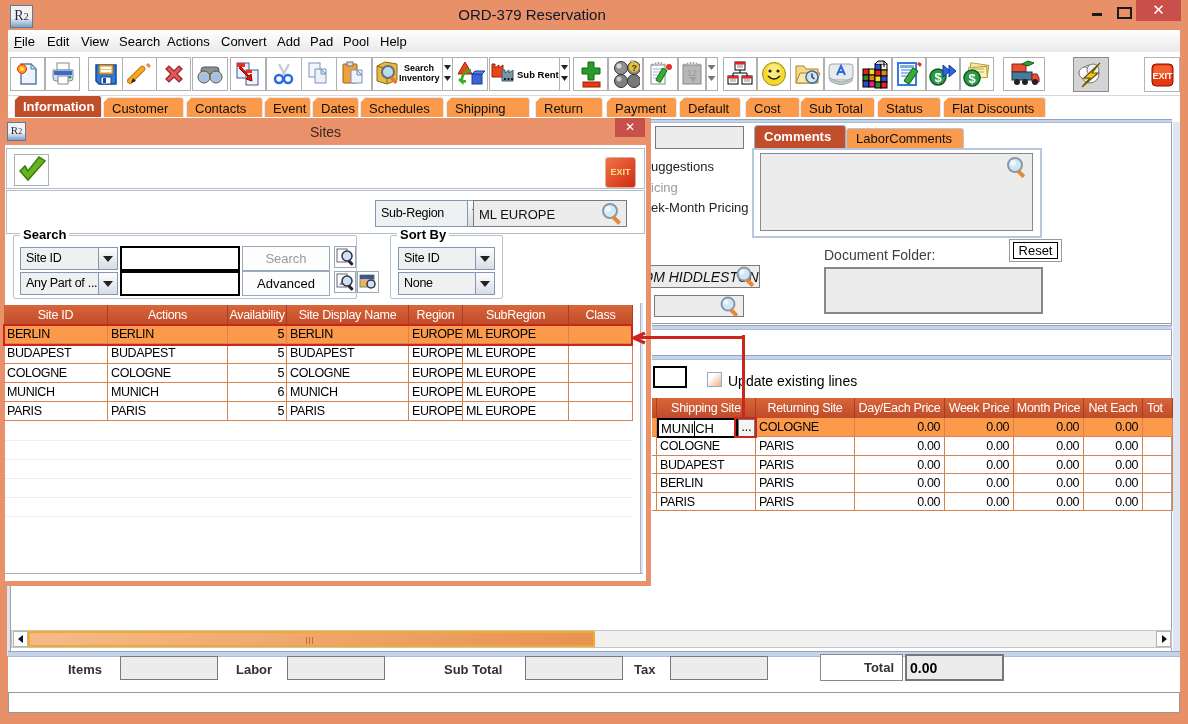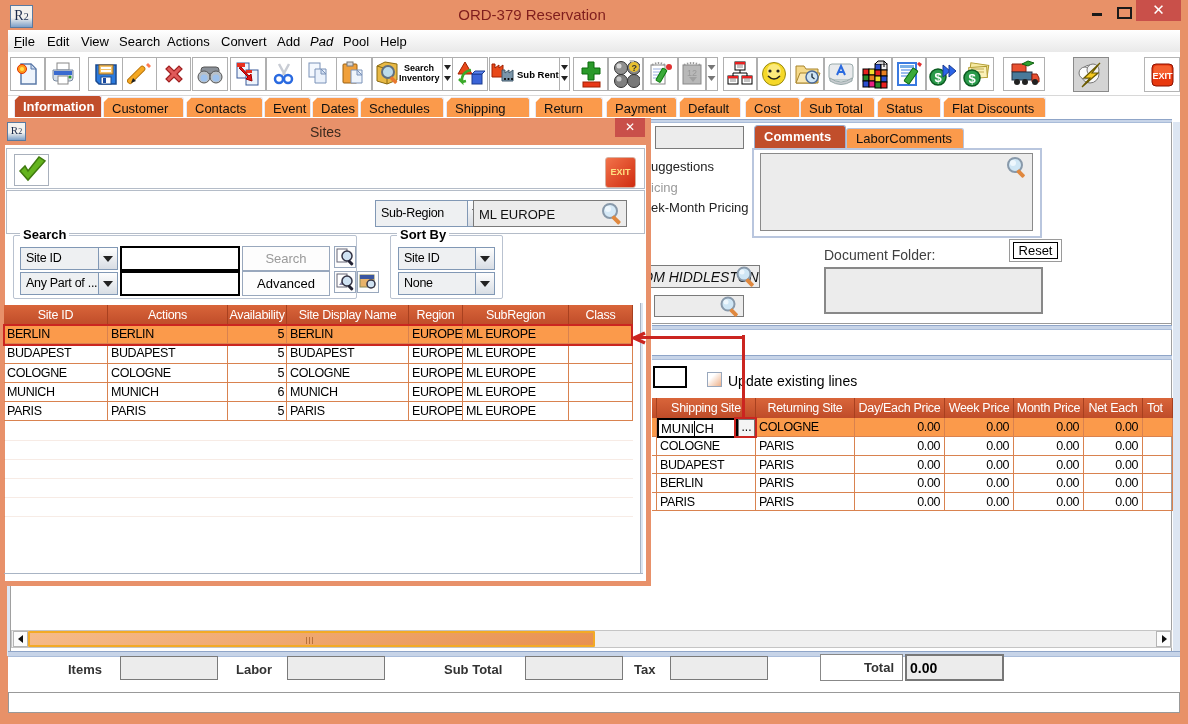--- a/index.html
+++ b/index.html
@@ -1,20 +1,20 @@
 <!DOCTYPE html>
 <html><head>
 <meta charset="utf-8">
 <style>
 html,body{margin:0;padding:0;}
 #root{position:relative;width:1188px;height:724px;background:#e89168;font-family:"Liberation Sans",sans-serif;overflow:hidden;}
 .abs{position:absolute;}
 
 #titlebar{left:0;top:0;width:1188px;height:30px;background:#e89168;}
-#title{left:0;top:6px;width:1064px;text-align:center;font-size:15px;color:#7f1d1d;}
+#title{left:0;top:6px;width:1064px;text-align:center;font-size:15px;color:#0f172a;}
 
 #menubar{left:8px;top:30px;width:1172px;height:22px;background:linear-gradient(#ffffff,#e9e9e9);border-bottom:1px solid #c8c8c8;}
 .mi{position:absolute;top:34px;font-size:13px;color:#000;}
 
 #toolbar{left:8px;top:52px;width:1172px;height:44px;background:#fff;border-bottom:1px solid #d8d8d8;box-sizing:border-box;}
 .btn{position:absolute;top:57px;width:32px;height:30px;border:1px solid #b0b0b0;background:#fff;}
 .btn svg{position:absolute;left:50%;top:50%;transform:translate(-50%,-50%);}
 
 #tabrow{left:8px;top:96px;width:1172px;height:22px;background:#fff;}
 .tab{position:absolute;top:97px;height:20px;background:#fb9a4b;border:1px solid #e8e8f4;border-bottom:none;border-radius:2px 3px 0 0;box-sizing:border-box;font-size:13px;color:#111;clip-path:polygon(6px 0,100% 0,100% 100%,0 100%,0 6px);}
@@ -54,21 +54,21 @@
 <div class="abs" style="left:1136px;top:0;width:45px;height:21px;background:#c9504a;color:#fff;font-size:15px;text-align:center;line-height:20px;">✕</div>
 
 <div class="abs" id="menubar"></div>
 <div class="mi" style="left:14px;"><u>F</u>ile</div>
 <div class="mi" style="left:47px;">Edit</div>
 <div class="mi" style="left:81px;">View</div>
 <div class="mi" style="left:119px;">Search</div>
 <div class="mi" style="left:167px;">Actions</div>
 <div class="mi" style="left:221px;">Convert</div>
 <div class="mi" style="left:277px;">Add</div>
-<div class="mi" style="left:310px;font-style:italic;">Pad</div>
+<div class="mi" style="left:310px;">Pad</div>
 <div class="mi" style="left:343px;">Pool</div>
 <div class="mi" style="left:380px;">Help</div>
 
 <div class="abs" id="toolbar"></div>
 <div class="btn" style="left:10px;width:33px;top:57px;height:32px;">
       <svg width="26" height="26">
         <path d="M6 3 h10 l5 5 v15 h-15 Z" fill="#eef4fc" stroke="#5b79a8" stroke-width="1.5"></path>
         <path d="M16 3 l5 5 h-5 Z" fill="#c9d9ef" stroke="#5b79a8"></path>
         <circle cx="7" cy="8" r="4.5" fill="#ff9a1a" stroke="#e03000"></circle>
         <circle cx="7" cy="8" r="2" fill="#ffe050"></circle>

